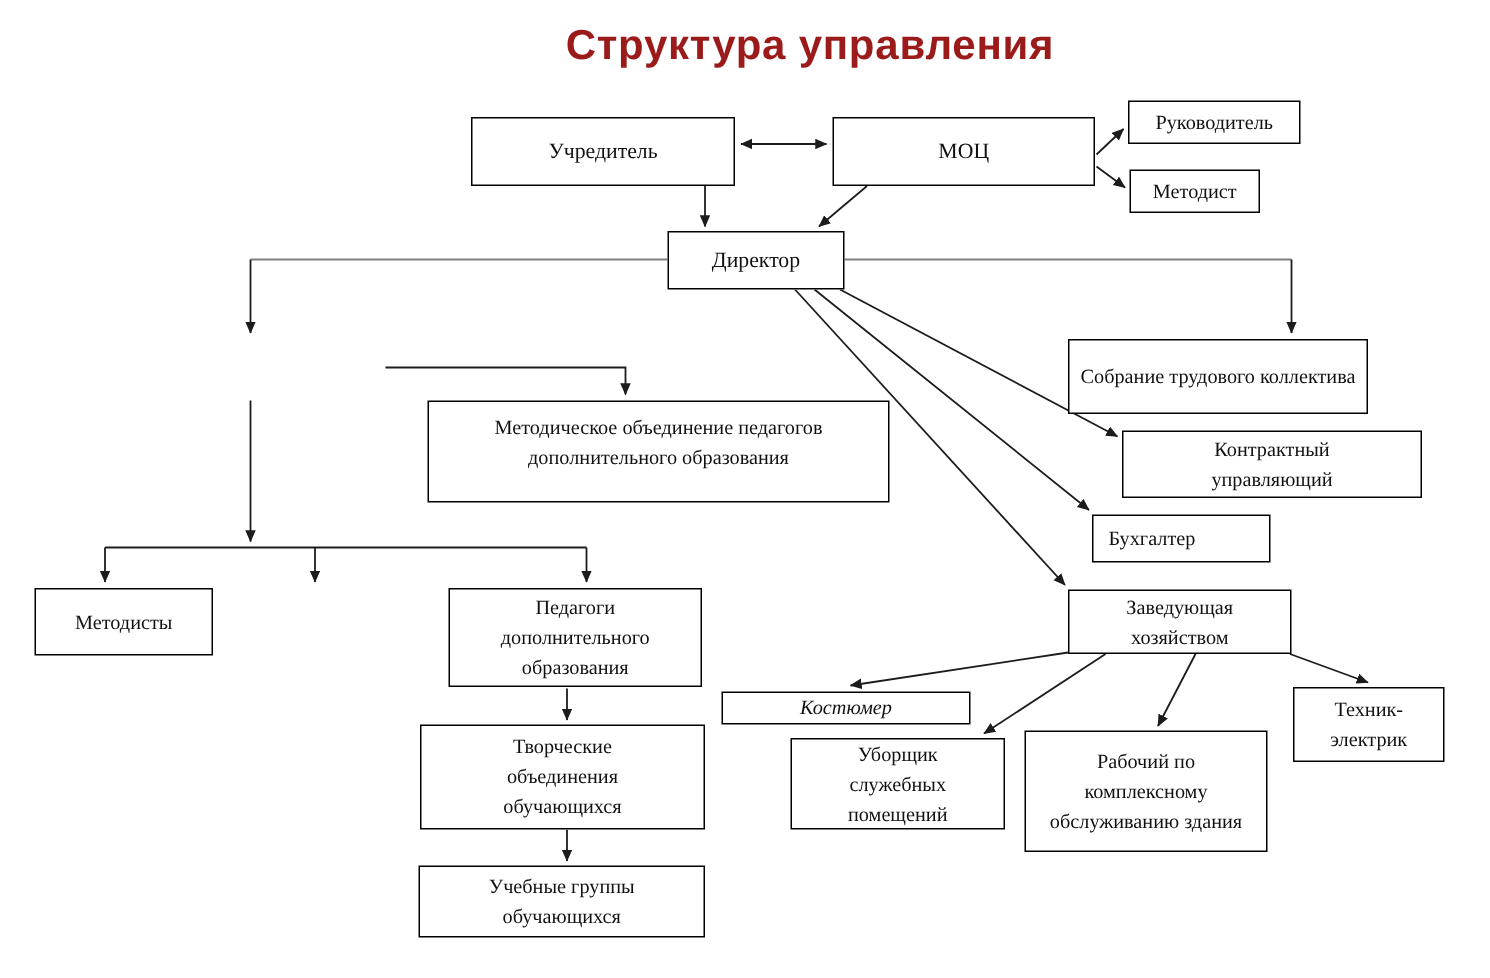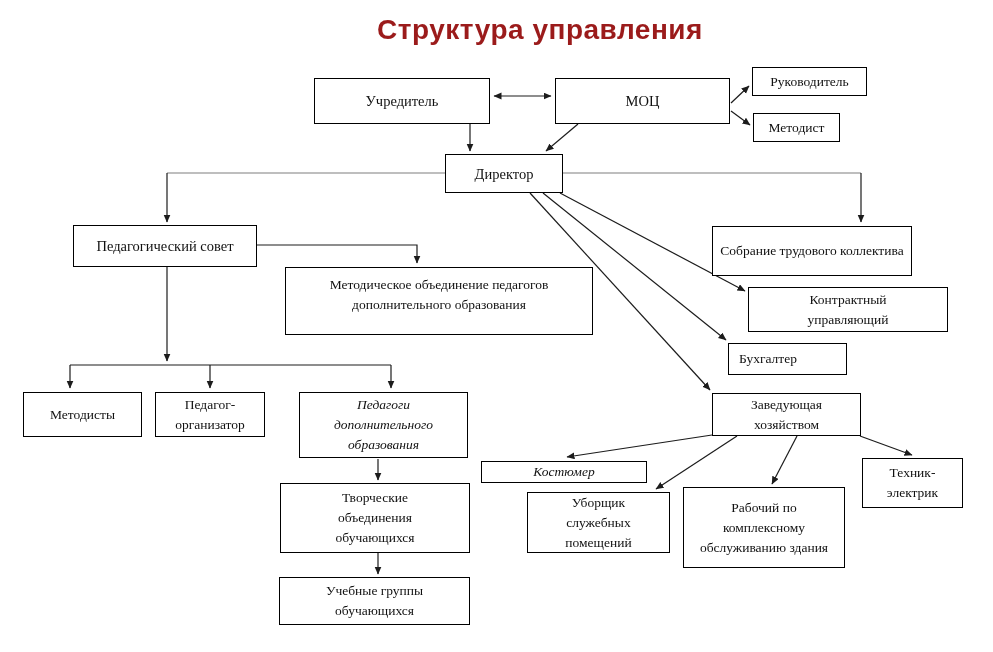--- a/index.html
+++ b/index.html
@@ -80,37 +80,35 @@
   <div class="node big" style="left:314px;top:78px;width:176px;height:46px;">Учредитель</div>
 
   <div class="node big" style="left:555px;top:78px;width:175px;height:46px;">МОЦ</div>
 
   <div class="node" style="left:752px;top:67px;width:115px;height:29px;">Руководитель</div>
 
   <div class="node" style="left:753px;top:113px;width:87px;height:29px;">Методист</div>
 
   <div class="node big" style="left:445px;top:154px;width:118px;height:39px;">Директор</div>
 
-  <div class="node" style="left:73px;top:225px;width:184px;height:42px;font-size:14.5px;">Педагогический совет</div>
 
   <div class="node top-align" style="left:285px;top:267px;width:308px;height:68px;">Методическое объединение педагогов дополнительного образования</div>
 
   <div class="node" style="left:712px;top:226px;width:200px;height:50px;">Собрание трудового коллектива</div>
 
   <div class="node" style="left:748px;top:287px;width:200px;height:45px;padding:1px 40px;">Контрактный управляющий</div>
 
   <div class="node left-align" style="left:728px;top:343px;width:119px;height:32px;">Бухгалтер</div>
 
   <div class="node" style="left:712px;top:393px;width:149px;height:43px;padding:1px 20px;">Заведующая хозяйством</div>
 
   <div class="node" style="left:23px;top:392px;width:119px;height:45px;">Методисты</div>
 
-  <div class="node" style="left:155px;top:392px;width:110px;height:45px;">Педагог-организатор</div>
 
-  <div class="node" style="left:299px;top:392px;width:169px;height:66px;padding:1px 18px;font-style:italic;">Педагоги дополнительного образования</div>
+  <div class="node" style="left:299px;top:392px;width:169px;height:66px;padding:1px 18px;">Педагоги дополнительного образования</div>
 
   <div class="node" style="left:280px;top:483px;width:190px;height:70px;padding:1px 35px;">Творческие объединения обучающихся</div>
 
   <div class="node" style="left:279px;top:577px;width:191px;height:48px;padding:18px 25px;">Учебные группы обучающихся</div>
 
   <div class="node" style="left:481px;top:461px;width:166px;height:22px;font-style:italic;">Костюмер</div>
 
   <div class="node" style="left:527px;top:492px;width:143px;height:61px;padding:1px 20px;">Уборщик служебных помещений</div>
 
   <div class="node" style="left:683px;top:487px;width:162px;height:81px;padding:1px 10px;">Рабочий по комплексному обслуживанию здания</div>

